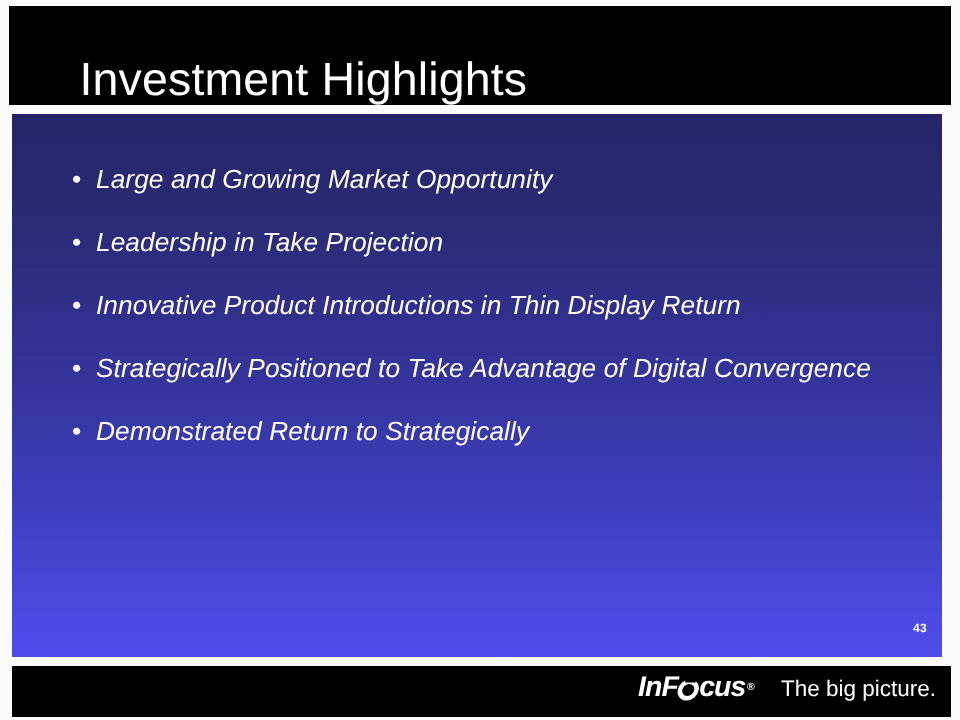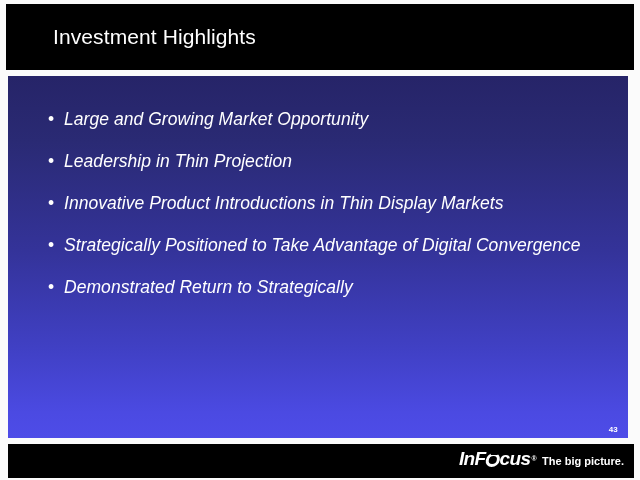--- a/index.html
+++ b/index.html
@@ -29,22 +29,22 @@
     position: absolute;
     left: 6px;
     top: 4px;
     width: 628px;
     height: 66px;
     background: #000000;
   }
   .title-text {
     position: absolute;
     left: 47px;
-    top: 18px;
-    font-size: 21px;
+    top: 34px;
+    font-size: 31px;
     line-height: 30px;
     color: #ffffff;
     font-weight: 400;
     letter-spacing: 0.1px;
     white-space: nowrap;
   }
 
   
   .body-panel {
     position: absolute;
@@ -94,21 +94,21 @@
   }
   .bullet-label {
     display: block;
     font-style: italic;
   }
 
   
   .page-number {
     position: absolute;
     right: 10px;
-    bottom: 3px;
+    bottom: 14px;
     color: #ffffff;
     font-size: 8px;
     line-height: 10px;
     font-weight: 700;
     letter-spacing: 0.2px;
   }
 
   
   .footer-bar {
     position: absolute;
@@ -118,21 +118,21 @@
     height: 34px;
     background: #000000;
   }
 
   .brand-block {
     position: absolute;
     right: 10px;
     top: 5px;
     display: flex;
     align-items: baseline;
-    gap: 6px;
+    gap: 18px;
   }
 
   .logo-wordmark {
     display: flex;
     align-items: center;
     color: #ffffff;
     font-size: 19px;
     font-weight: 700;
     font-style: italic;
     letter-spacing: -0.6px;
@@ -173,23 +173,23 @@
     font-size: 7px;
     font-style: normal;
     font-weight: 700;
     vertical-align: super;
     line-height: 7px;
     margin-left: 1px;
     color: #ffffff;
   }
   .tagline {
     color: #ffffff;
-    font-size: 11px;
+    font-size: 15px;
     line-height: 13px;
-    font-weight: 700;
+    font-weight: 400;
     white-space: nowrap;
   }
 </style>
 </head>
 <body>
 
 <div class="slide">
 
   <div class="title-band">
     <div class="title-text">Investment Highlights</div>
@@ -199,26 +199,26 @@
 
     <ul class="bullet-list">
 
       <li class="bullet-item">
         <span class="bullet-dot">•</span>
         <span class="bullet-label">Large and Growing Market Opportunity</span>
       </li>
 
       <li class="bullet-item">
         <span class="bullet-dot">•</span>
-        <span class="bullet-label">Leadership in Thin Projection</span>
-      </li>
-
-      <li class="bullet-item">
-        <span class="bullet-dot">•</span>
-        <span class="bullet-label">Innovative Product Introductions in Thin Display Markets</span>
+        <span class="bullet-label">Leadership in Take Projection</span>
+      </li>
+
+      <li class="bullet-item">
+        <span class="bullet-dot">•</span>
+        <span class="bullet-label">Innovative Product Introductions in Thin Display Return</span>
       </li>
 
       <li class="bullet-item">
         <span class="bullet-dot">•</span>
         <span class="bullet-label">Strategically Positioned to Take Advantage of Digital Convergence</span>
       </li>
 
       <li class="bullet-item">
         <span class="bullet-dot">•</span>
         <span class="bullet-label">Demonstrated Return to Strategically</span>

